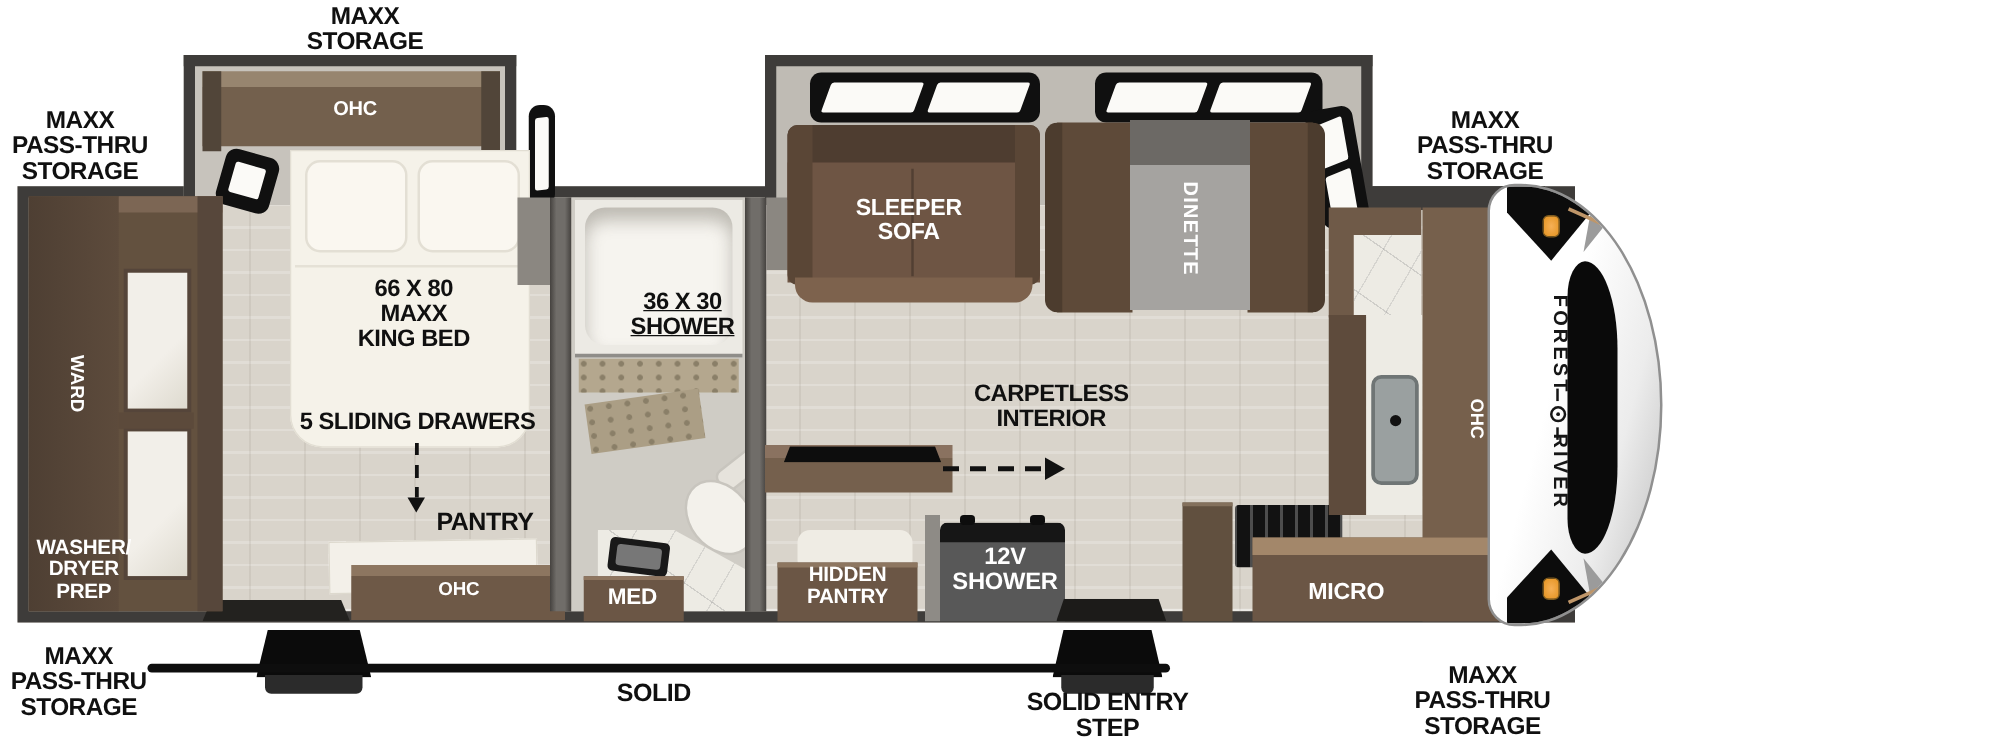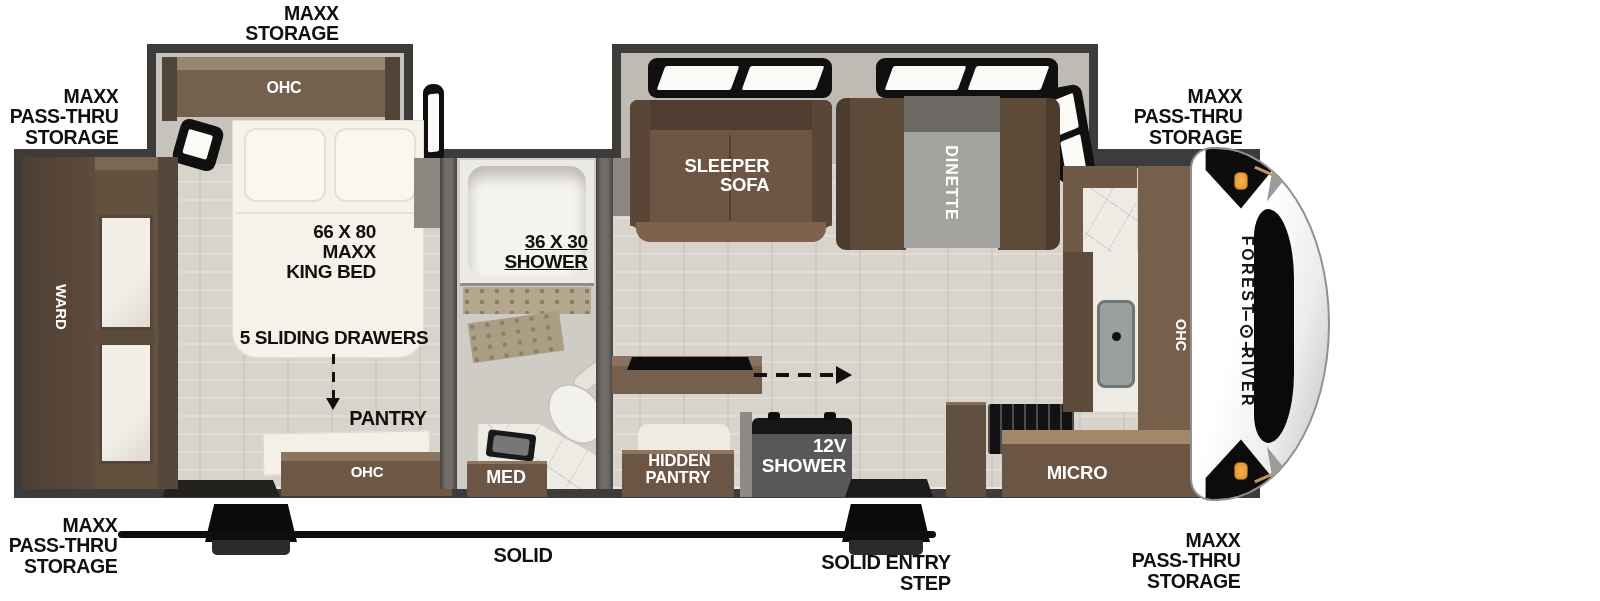--- a/index.html
+++ b/index.html
@@ -1,18 +1,18 @@
 <!DOCTYPE html>
 <html><head>
 <meta charset="utf-8">
 <style>
   html,body{margin:0;padding:0;background:#fff;}
   #canvas{position:relative;width:1600px;height:601px;background:#ffffff;overflow:hidden;font-family:"Liberation Sans",sans-serif;}
   .a{position:absolute;}
-  .lbl{position:absolute;font-family:"Liberation Sans",sans-serif;font-weight:bold;color:#101010;text-align:right;white-space:pre-line;line-height:1.05;letter-spacing:-0.4px;transform:translateX(-50%);}
+  .lbl{position:absolute;font-family:"Liberation Sans",sans-serif;font-weight:bold;color:#101010;text-align:center;white-space:pre-line;line-height:1.05;letter-spacing:-0.4px;transform:translateX(-50%);}
   .lbl.w{color:#ffffff;letter-spacing:-0.2px;}
   .vlbl{position:absolute;font-family:"Liberation Sans",sans-serif;font-weight:bold;white-space:nowrap;transform:translate(-50%,-50%) rotate(90deg);}
   .floor{background-color:#d9d4cb;background-image:repeating-linear-gradient(90deg,rgba(110,100,85,.10) 0 2px,transparent 2px 44px),repeating-linear-gradient(0deg,rgba(255,255,255,.22) 0 2px,transparent 2px 18px);}
   .wallv{background:linear-gradient(90deg,#45423f,#706d69 30%,#706d69 70%,#45423f);}
   .dots{background-color:#b4a78e;background-image:radial-gradient(circle at 4px 4px,#8a7f68 2px,transparent 2.6px);background-size:15px 11px;}
   .marble{background-color:#edebe4;background-image:repeating-linear-gradient(35deg,transparent 0 18px,rgba(150,150,150,.35) 18px 19px,transparent 19px 40px),repeating-linear-gradient(-60deg,transparent 0 26px,rgba(160,160,160,.3) 26px 27px);}
   .win{background:#101010;border-radius:9px;}
   .pane{position:absolute;background:#fbfaf7;border-radius:2px;}
   .brandrow{position:absolute;left:1247px;top:322px;transform:translate(-50%,-50%) rotate(90deg);display:flex;align-items:center;gap:9px;font-weight:bold;font-size:16px;letter-spacing:2.5px;color:#161616;white-space:nowrap;}
   .emblem{position:relative;width:13px;height:13px;border:2px solid #161616;border-radius:50%;box-sizing:border-box;}
@@ -171,28 +171,33 @@
 STORAGE</div>
 
   <div class="lbl w" style="left:284px;top:80px;font-size:16px;">OHC</div>
   <div class="lbl" style="left:331px;top:222px;font-size:19px;">66 X 80
 MAXX
 KING BED</div>
   <div class="lbl" style="left:334px;top:328px;font-size:19px;">5 SLIDING DRAWERS</div>
   <div class="lbl" style="left:388px;top:408px;font-size:20px;">PANTRY</div>
   <div class="lbl w" style="left:367px;top:464px;font-size:15px;">OHC</div>
   <div class="vlbl" style="left:61px;top:307px;font-size:15px;color:#fff;">WARD</div>
+  <div class="lbl w" style="left:67px;top:430px;font-size:16.5px;">WASHER/
+DRYER
+PREP</div>
 
   <div class="lbl" style="left:546px;top:232px;font-size:19px;text-decoration:underline;">36 X 30
 SHOWER</div>
   <div class="lbl w" style="left:506px;top:468px;font-size:18px;">MED</div>
 
   <div class="lbl w" style="left:727px;top:156px;font-size:18.5px;">SLEEPER
 SOFA</div>
   <div class="vlbl" style="left:951px;top:183px;font-size:16px;color:#fff;letter-spacing:1px;">DINETTE</div>
+  <div class="lbl" style="left:841px;top:306px;font-size:19px;">CARPETLESS
+INTERIOR</div>
   <div class="lbl w" style="left:678px;top:452px;font-size:16.5px;">HIDDEN
 PANTRY</div>
   <div class="lbl w" style="left:804px;top:436px;font-size:19px;">12V
 SHOWER</div>
   <div class="lbl w" style="left:1077px;top:463px;font-size:18.5px;">MICRO</div>
   <div class="vlbl" style="left:1181px;top:335px;font-size:14.5px;color:#fff;">OHC</div>
 
   <div class="lbl" style="left:523px;top:545px;font-size:20px;">SOLID</div>
   <div class="lbl" style="left:886px;top:552px;font-size:20px;">SOLID ENTRY
 STEP</div>

